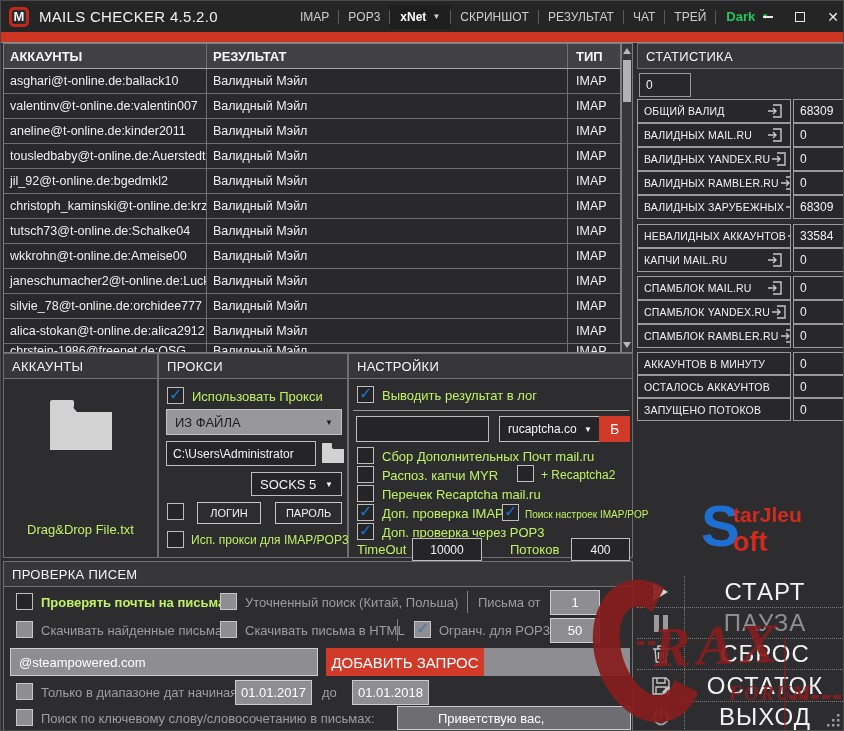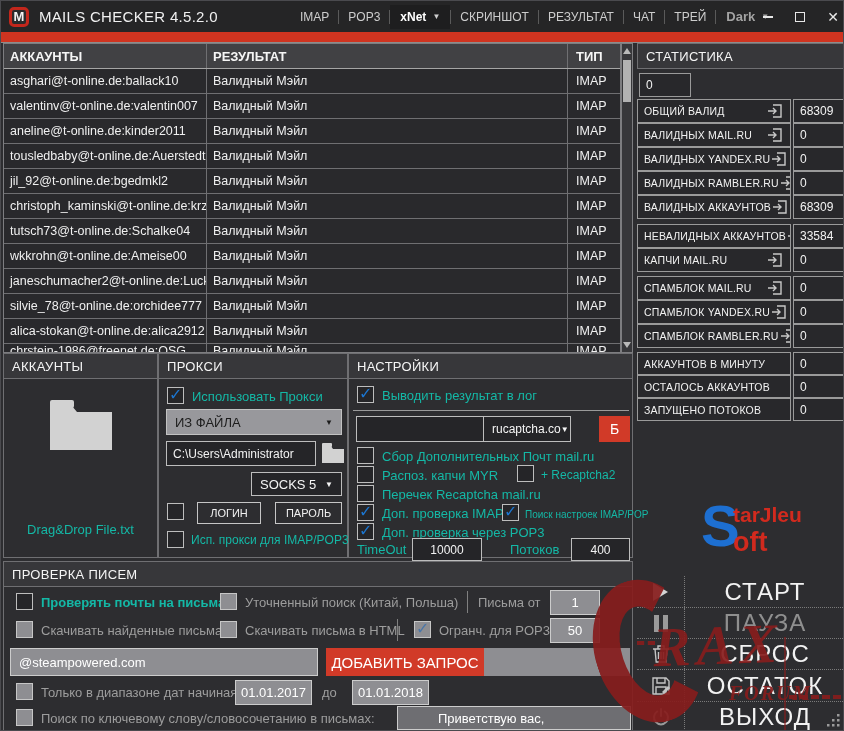--- a/index.html
+++ b/index.html
@@ -10,21 +10,21 @@
   
   .titlebar{position:absolute;left:0;top:0;width:844px;height:31px;background:#252526;display:flex;align-items:center;}
   .applogo{width:20px;height:20px;margin-left:8px;border:3px solid #c3271c;border-radius:5px;background:#2a2a2b;color:#f2f2f2;
            font-weight:bold;font-size:13px;display:flex;align-items:center;justify-content:center;}
   .apptitle{margin-left:10px;font-size:15px;color:#f0f0f0;letter-spacing:.3px;}
   .menu{position:absolute;left:290px;top:0;height:31px;display:flex;align-items:center;font-size:12px;color:#cdcdcd;}
   .menu-item{padding:0 9px;cursor:default;white-space:nowrap;}
   .menu-sep{width:1px;height:14px;background:#5a5a5a;}
   .menu-dd{display:flex;align-items:center;gap:6px;background:#1e1e1f;padding:5px 10px;font-weight:bold;color:#fff;}
   .menu-dd .arr{font-size:8px;color:#cfcfcf;}
-  .theme-dd{display:flex;align-items:center;gap:6px;padding:0 10px;font-weight:bold;color:#a3a3a3;font-size:13px;}
+  .theme-dd{display:flex;align-items:center;gap:6px;padding:0 10px;font-weight:bold;color:#22c55e;font-size:13px;}
   .winbtns{position:absolute;right:6px;top:0;height:31px;display:flex;align-items:center;gap:22px;}
   .minbar{width:10px;height:2px;background:#e8e8e8;}
   .maxbox{width:10px;height:10px;border:1.5px solid #e8e8e8;}
   .closex{font-size:14px;color:#e8e8e8;line-height:1;}
   .redband{position:absolute;left:0;top:31px;width:844px;height:11px;background:#cf3420;border-bottom:1px solid #8d8d8d;}
 
   
   .table{position:absolute;left:2px;top:42px;width:618px;height:310px;background:#29292c;border:1px solid #7d7d80;overflow:hidden;}
   .thead{position:absolute;left:0;top:0;width:100%;height:25px;background:#414144;border-bottom:1px solid #a5a5a5;display:flex;font-size:13px;font-weight:bold;color:#f5f5f5;}
   .trow{position:absolute;left:0;width:100%;height:25px;display:flex;border-bottom:1px solid #6f6f72;font-size:12.5px;color:#f0f0f0;}
@@ -40,21 +40,21 @@
   
   .panel{position:absolute;background:#2d2d30;border:1px solid #6f6f72;}
   .panel-h{height:25px;background:#37373a;border-bottom:1px solid #6f6f72;display:flex;align-items:center;padding:0 8px;
            font-size:13px;color:#f5f5f5;letter-spacing:.3px;}
 
   
   .cb{position:absolute;width:17px;height:17px;background:#252528;border:1px solid #bdbdbd;}
   .cb.checked::after{content:"✓";position:absolute;left:1px;top:-3px;color:#1c76d1;font-size:16px;font-weight:bold;}
   .cb.gray{background:#8e8e92;border:1px solid #c6c6c6;}
   .cb.gray.checked::after{color:#4a76a8;}
-  .lbl{position:absolute;font-size:13px;color:#14b8a6;white-space:nowrap;}
+  .lbl{position:absolute;font-size:13px;color:#bef264;white-space:nowrap;}
   .lbl.gray{color:#9d9d9d;}
   .lbl.sm{font-size:10px;}
 
   .dd{position:absolute;display:flex;align-items:center;justify-content:space-between;padding:0 8px;font-size:13px;}
   .dd .arr{font-size:8px;}
   .dd-gray{background:#98989c;color:#1c1c1c;border:1px solid #c2c2c2;}
   .dd-dark{background:#252528;color:#f5f5f5;border:1px solid #bdbdbd;}
   .tinput{position:absolute;background:#252528;border:1px solid #bdbdbd;color:#f2f2f2;font-size:12px;display:flex;align-items:center;padding:0 6px;white-space:nowrap;overflow:hidden;}
   .ginput{position:absolute;background:#8e8e92;border:1px solid #cccccc;color:#fff;font-size:13px;display:flex;align-items:center;padding:0 8px;white-space:nowrap;overflow:hidden;}
   .btn-dark{position:absolute;background:#2d2d30;border:1px solid #c6c6c6;color:#f0f0f0;font-size:11px;display:flex;align-items:center;justify-content:center;}
@@ -248,21 +248,21 @@
         <span>ВАЛИДНЫХ RAMBLER.RU</span>
         <svg class="export-ic" viewBox="0 0 18 18">
           <path d="M7 3h8v12H7" fill="none" stroke="#c8c8c8" stroke-width="1.4"></path>
           <path d="M2 9h8M7 6l3 3-3 3" fill="none" stroke="#c8c8c8" stroke-width="1.4"></path>
         </svg>
       </span>
       <span class="stat-value">0</span>
     </div>
   <div class="stat-row" style="top:194px">
       <span class="stat-label">
-        <span>ВАЛИДНЫХ АККАУНТОВ</span>
+        <span>ВАЛИДНЫХ ЗАРУБЕЖНЫХ</span>
         <svg class="export-ic" viewBox="0 0 18 18">
           <path d="M7 3h8v12H7" fill="none" stroke="#c8c8c8" stroke-width="1.4"></path>
           <path d="M2 9h8M7 6l3 3-3 3" fill="none" stroke="#c8c8c8" stroke-width="1.4"></path>
         </svg>
       </span>
       <span class="stat-value">68309</span>
     </div>
   <div class="stat-row" style="top:223px">
       <span class="stat-label">
         <span>НЕВАЛИДНЫХ АККАУНТОВ</span>
@@ -358,21 +358,21 @@
     <span class="cb" style="left:8px;top:177px;"></span>
     <span class="lbl" style="left:32px;top:179px;font-size:12px;">Исп. прокси для IMAP/POP3</span>
   </div>
 
   <div class="panel" style="left:347px;top:352px;width:285px;height:205px;">
     <div class="panel-h">НАСТРОЙКИ</div>
     <span class="cb checked" style="left:8px;top:32px;"></span>
     <span class="lbl" style="left:33px;top:34px;">Выводить результат в лог</span>
     <div class="hline" style="left:4px;top:56px;width:276px;"></div>
     <div class="tinput" style="left:7px;top:62px;width:133px;height:26px;"></div>
-    <div class="dd dd-dark" style="left:134px;top:62px;width:88px;height:26px;font-size:12px;">
+    <div class="dd dd-dark" style="left:150px;top:62px;width:102px;height:26px;font-size:12px;">
         <span>rucaptcha.co</span>
         <span class="arr">▼</span>
       </div>
     <div class="btn-red" style="left:250px;top:62px;width:31px;height:26px;font-size:14px;">Б</div>
     <span class="cb" style="left:8px;top:93px;"></span>
     <span class="lbl" style="left:33px;top:95px;">Сбор Дополнительных Почт mail.ru</span>
     <span class="cb" style="left:8px;top:112px;"></span>
     <span class="lbl" style="left:33px;top:114px;">Распоз. капчи MYR</span>
     <span class="cb" style="left:168px;top:111px;"></span>
     <span class="lbl" style="left:192px;top:114px;font-size:12px;">+ Recaptcha2</span>

